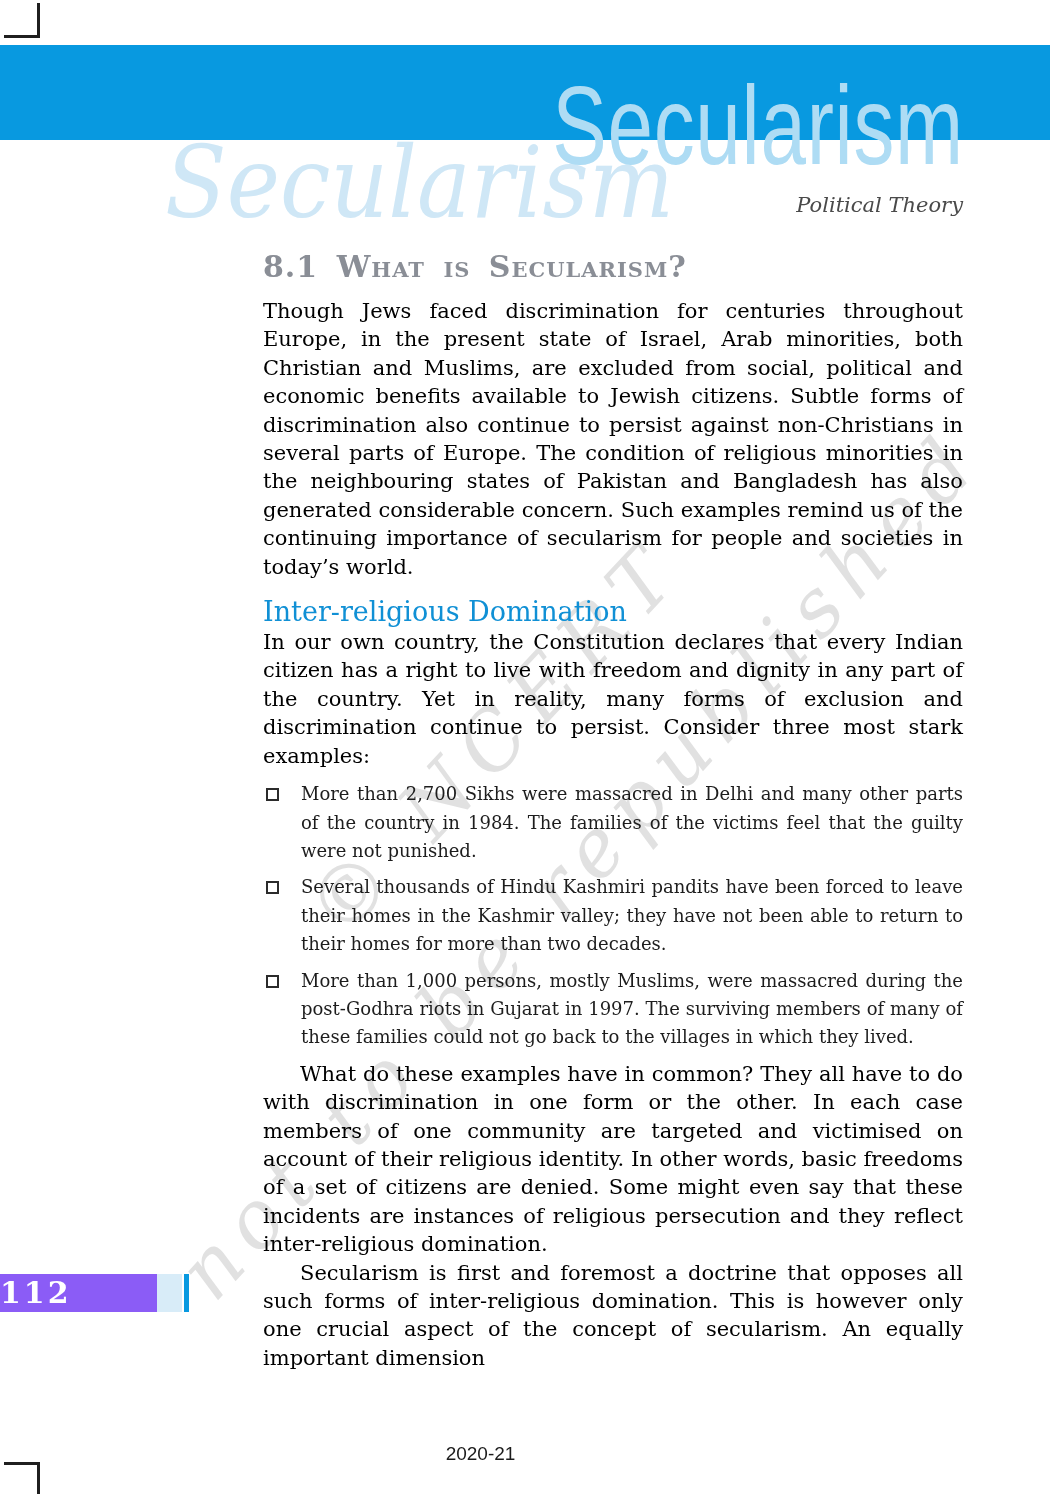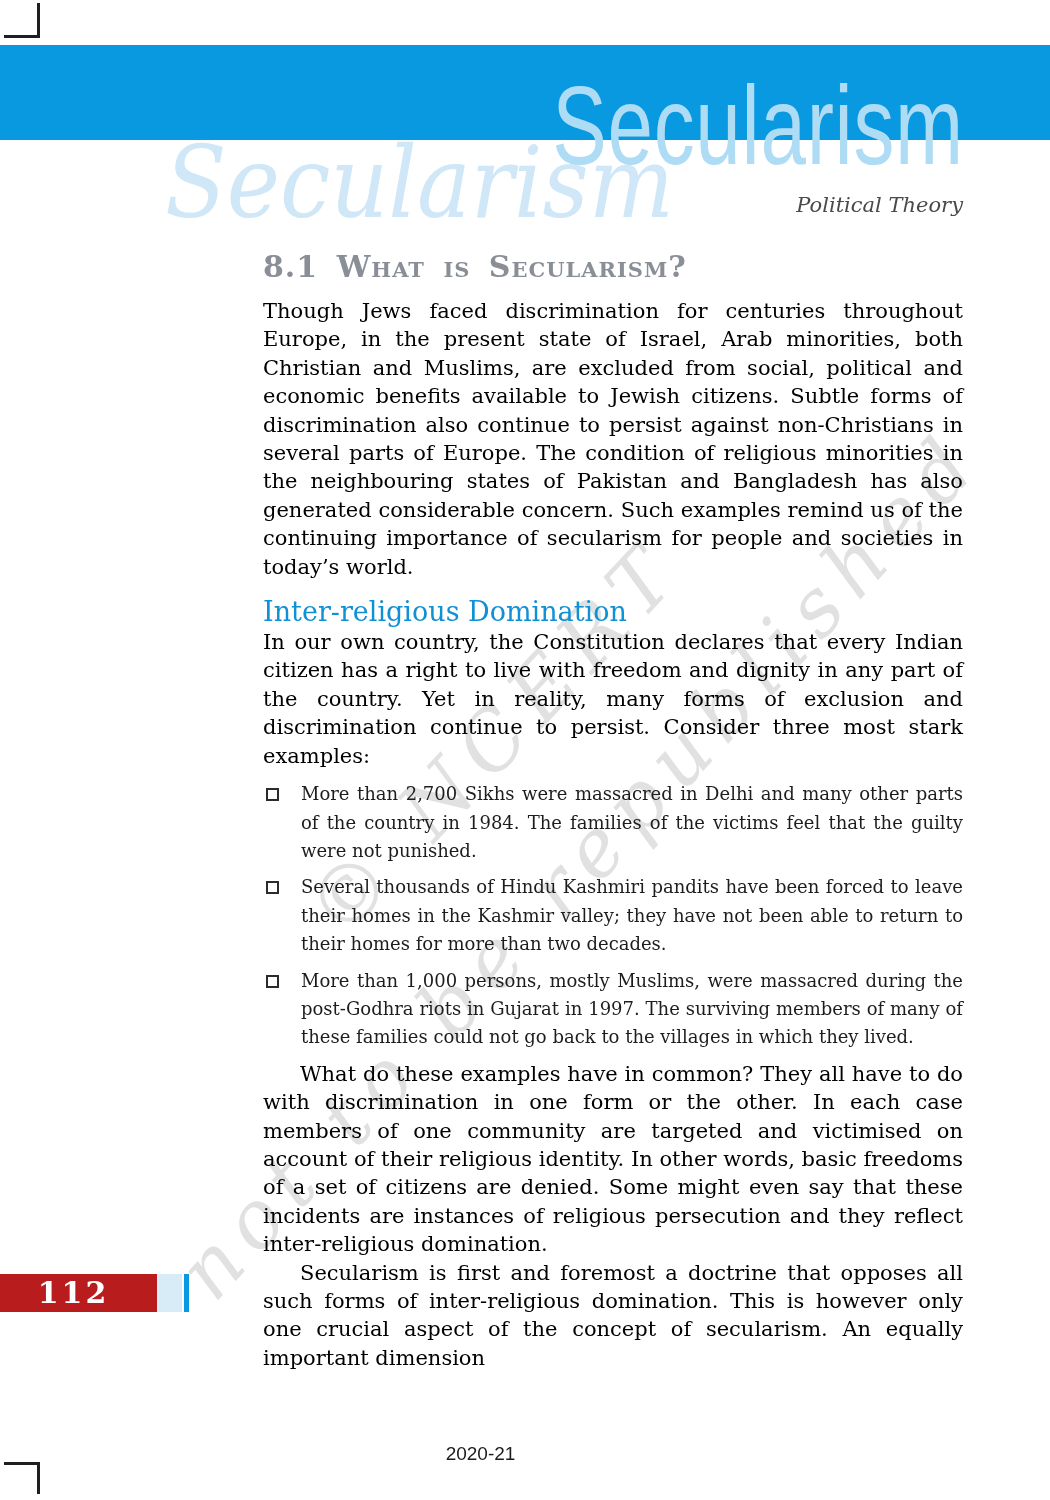--- a/index.html
+++ b/index.html
@@ -61,22 +61,22 @@
   }
   .bullet-square{
     position:absolute;left:3px;top:8px;width:9px;height:9px;
     border:2px solid #2b2b2b;background:transparent;
   }
   .para-indent{text-indent:37px;}
   .para-3{margin-top:10px;}
   .para-4{margin-top:8px;}
   
   .page-bar{
-    position:absolute;left:0;top:1274px;width:157px;height:38px;background:#b91c1c;z-index:3;
-    display:flex;align-items:center;justify-content:center;
+    position:absolute;left:0;top:1274px;width:157px;height:38px;background:#8b5cf6;z-index:3;
+    display:flex;align-items:center;justify-content:flex-start;
   }
   .page-number{
     font-family:"DejaVu Serif",serif;font-weight:bold;font-size:30px;color:#ffffff;
     letter-spacing:3px;padding-right:10px;line-height:1;
   }
   .page-bar-light{position:absolute;left:157px;top:1274px;width:25px;height:38px;background:#d8ecf8;z-index:3;}
   .page-bar-accent{position:absolute;left:184px;top:1274px;width:5px;height:38px;background:#0899e0;z-index:3;}
   .edition-year{
     position:absolute;left:0;top:1443px;width:961px;text-align:center;z-index:3;
     font-family:"Liberation Sans",sans-serif;font-size:19px;color:#1c1c1c;

